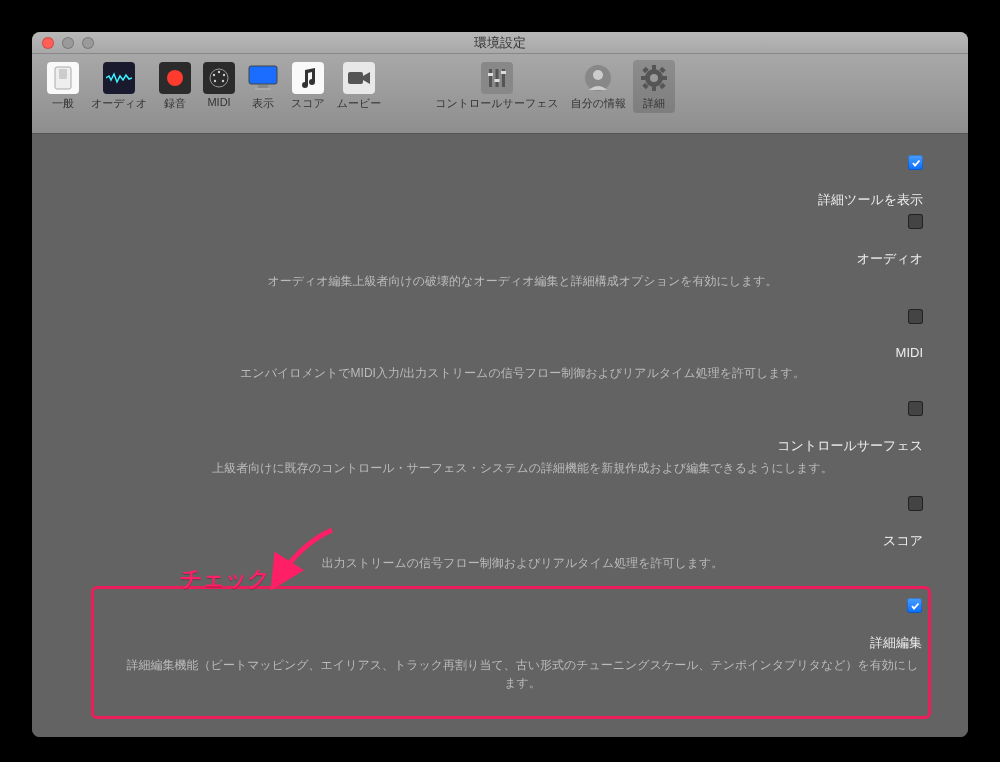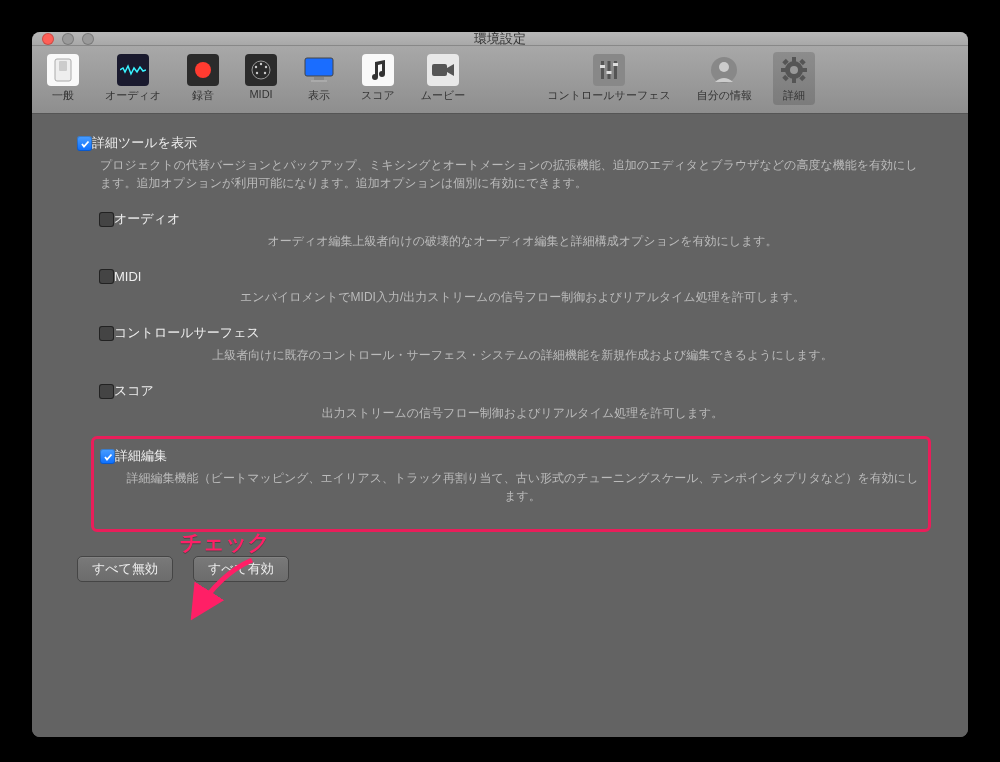--- a/index.html
+++ b/index.html
@@ -20,21 +20,21 @@
     width: 936px;
     height: 705px;
     background: #636363;
     border-radius: 8px;
     box-shadow: 0 20px 60px rgba(0,0,0,0.6), 0 0 0 1px rgba(0,0,0,0.3);
     overflow: hidden;
     display: flex;
     flex-direction: column;
   }
   .titlebar {
-    height: 14px;
+    height: 22px;
     background: linear-gradient(to bottom, #b8b8b8, #a8a8a8);
     display: flex;
     align-items: center;
     position: relative;
     border-bottom: 1px solid #888;
   }
   .traffic-lights {
     display: flex;
     gap: 8px;
     padding-left: 10px;
@@ -50,23 +50,23 @@
     left: 0; right: 0;
     text-align: center;
     color: #333;
     font-size: 13px;
     font-weight: 500;
     pointer-events: none;
   }
   .toolbar {
     background: linear-gradient(to bottom, #a8a8a8, #8e8e8e);
     border-bottom: 1px solid #555;
-    padding: 6px 10px 8px 10px;
-    display: flex;
-    gap: 16px;
+    padding: 6px 10px 20px 10px;
+    display: flex;
+    gap: 2px;
   }
   .toolbar-item {
     display: flex;
     flex-direction: column;
     align-items: center;
     padding: 2px 5px;
     border-radius: 4px;
     cursor: pointer;
     min-width: 40px;
   }
@@ -90,23 +90,24 @@
     width: 40px;
   }
   .content {
     flex: 1;
     padding: 20px 45px 20px 45px;
     overflow: auto;
     background: #636363;
   }
   .checkbox-row {
     display: flex;
-    align-items: center;
-    gap: 0;
+    align-items: flex-end;
+    gap: 21px;
     margin-bottom: 4px;
+    flex-direction: column;
   }
   .checkbox {
     width: 15px; height: 15px;
     border-radius: 3px;
     flex: 0 0 15px;
     margin-top: 1px;
     display:flex;align-items:center;justify-content:center;
   }
   .checkbox.checked {
     background: linear-gradient(to bottom,#4a9eff,#0a6eff);
@@ -166,21 +167,21 @@
   
   .annotation {
     position: absolute;
     left: 180px;
     top: 528px;
     color: #ff1f66;
     font-size: 22px;
     font-weight: 700;
     pointer-events: none;
     display:flex;
-    flex-direction:column;
+    flex-direction:row;
     align-items:flex-end;
     text-shadow: 0 1px 0 rgba(0,0,0,0.25);
     z-index: 100;
   }
   .annotation svg {
     margin-top: -4px;
   }
   
   .ic-generic{width:32px;height:32px;background:#2b2b2b;border-radius:4px;display:flex;align-items:center;justify-content:center;}
   .ic-white{background:#f9f9f9;}
@@ -324,21 +325,20 @@
   <div class="content">
 
     <div class="checkbox-row">
       <div class="checkbox checked">
         <svg viewBox="0 0 10 10">
             <polyline points="2,5 4,7.5 8.5,2.5" fill="none" stroke="#fff" stroke-width="1.8"></polyline>
           </svg>
       </div>
       <span class="opt-label">詳細ツールを表示</span>
     </div>
-    <div class="opt-desc">プロジェクトの代替バージョンとバックアップ、ミキシングとオートメーションの拡張機能、追加のエディタとブラウザなどの高度な機能を有効にします。追加オプションが利用可能になります。追加オプションは個別に有効にできます。</div>
 
 
     <div class="options-list">
 
       <div class="option-block">
         <div class="checkbox-row">
           <div class="checkbox unchecked"></div>
           <span class="opt-label">オーディオ</span>
         </div>
         <div class="opt-desc">オーディオ編集上級者向けの破壊的なオーディオ編集と詳細構成オプションを有効にします。</div>

